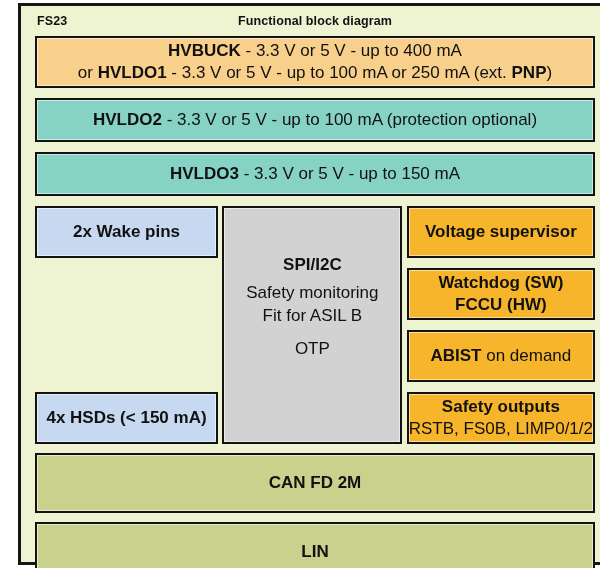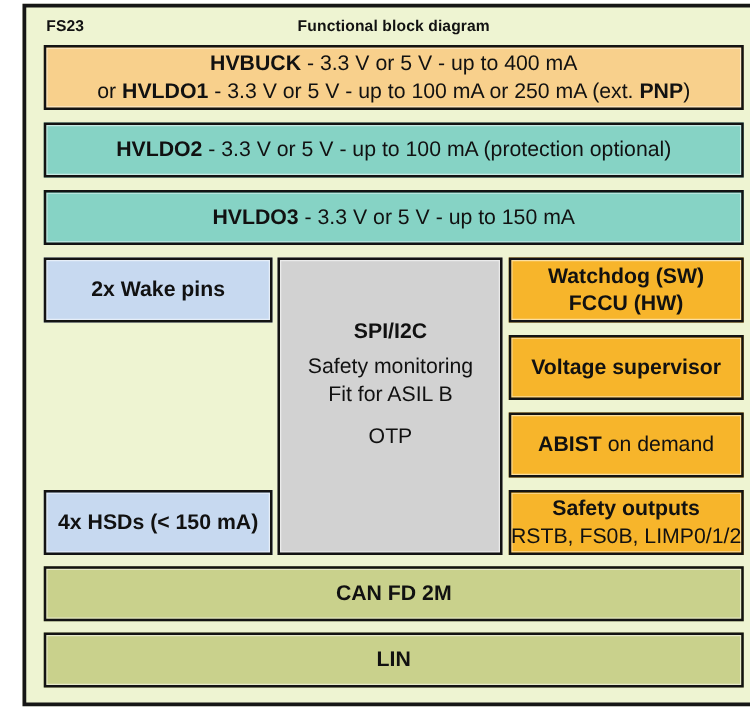--- a/index.html
+++ b/index.html
@@ -90,21 +90,21 @@
   .c-amber  { background: #f7b52b; }
   .c-olive  { background: #c9d18c; }
 
   
   .row-full { flex: 0 0 auto; width: 100%; }
   .gap-10 { height: 10px; flex: 0 0 10px; }
   .gap-9  { height: 9px; flex: 0 0 9px; }
 
   .rail-hvbuck { height: 52px; }
   .rail-ldo    { height: 44px; }
-  .bus-row     { height: 44px; }
+  .bus-row     { height: 60px; }
 
   
   .mid {
     flex: 0 0 auto;
     height: 238px;
     display: flex;
     flex-direction: row;
     align-items: stretch;
     width: 100%;
   }
@@ -183,27 +183,27 @@
             <span class="para">
               <span class="line">OTP</span>
             </span>
           </div>
       </div>
 
       <div class="col-spacer"></div>
 
       <div class="col-side" id="right-col">
           <div class="block side-cell c-amber">
+            <span class="line"><b>Voltage supervisor</b></span>
+          </div>
+          <div class="block side-cell c-amber">
             <span class="line"><b>Watchdog (SW)</b></span>
             <span class="line"><b>FCCU (HW)</b></span>
           </div>
           <div class="block side-cell c-amber">
-            <span class="line"><b>Voltage supervisor</b></span>
-          </div>
-          <div class="block side-cell c-amber">
             <span class="line"><b>ABIST</b><span> on demand</span></span>
           </div>
           <div class="block side-cell c-amber">
             <span class="line"><b>Safety outputs</b></span>
             <span class="line"><span>RSTB, FS0B, LIMP0/1/2</span></span>
           </div>
         </div>
     </div>
 
     <div class="gap-9"></div>

